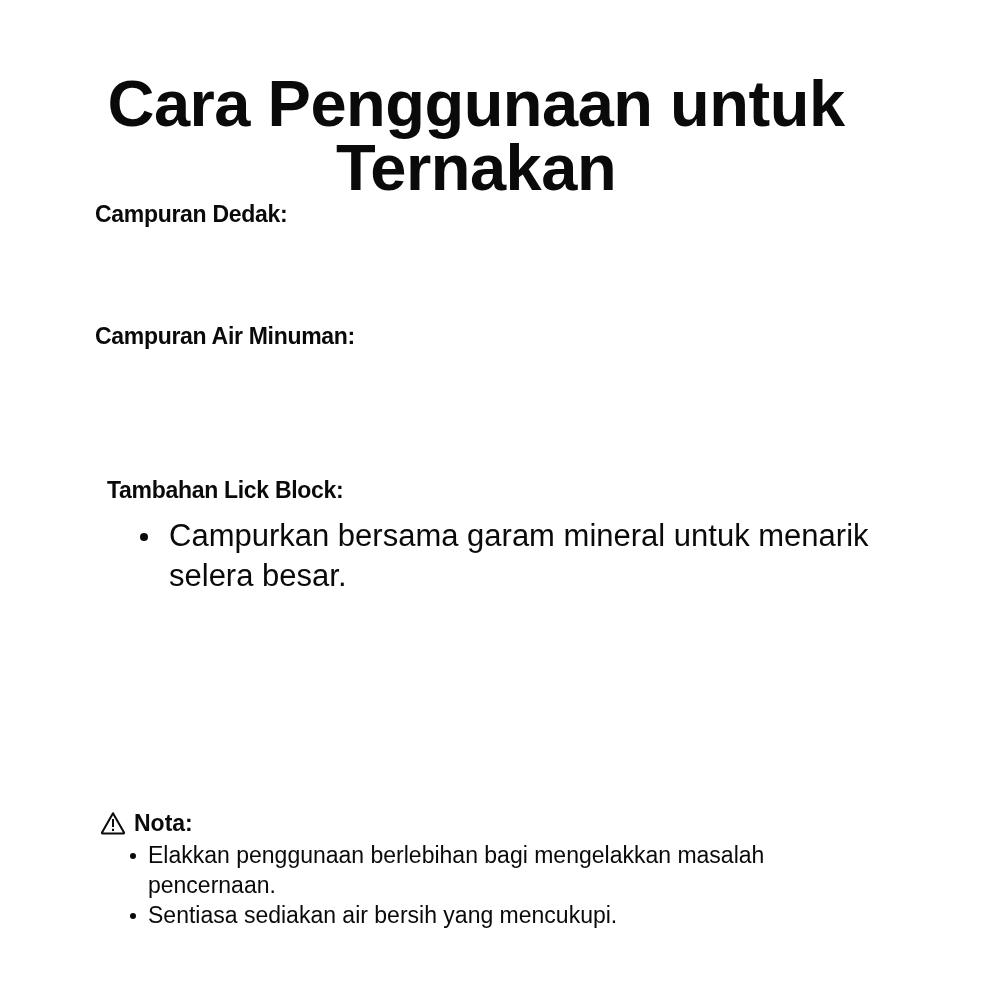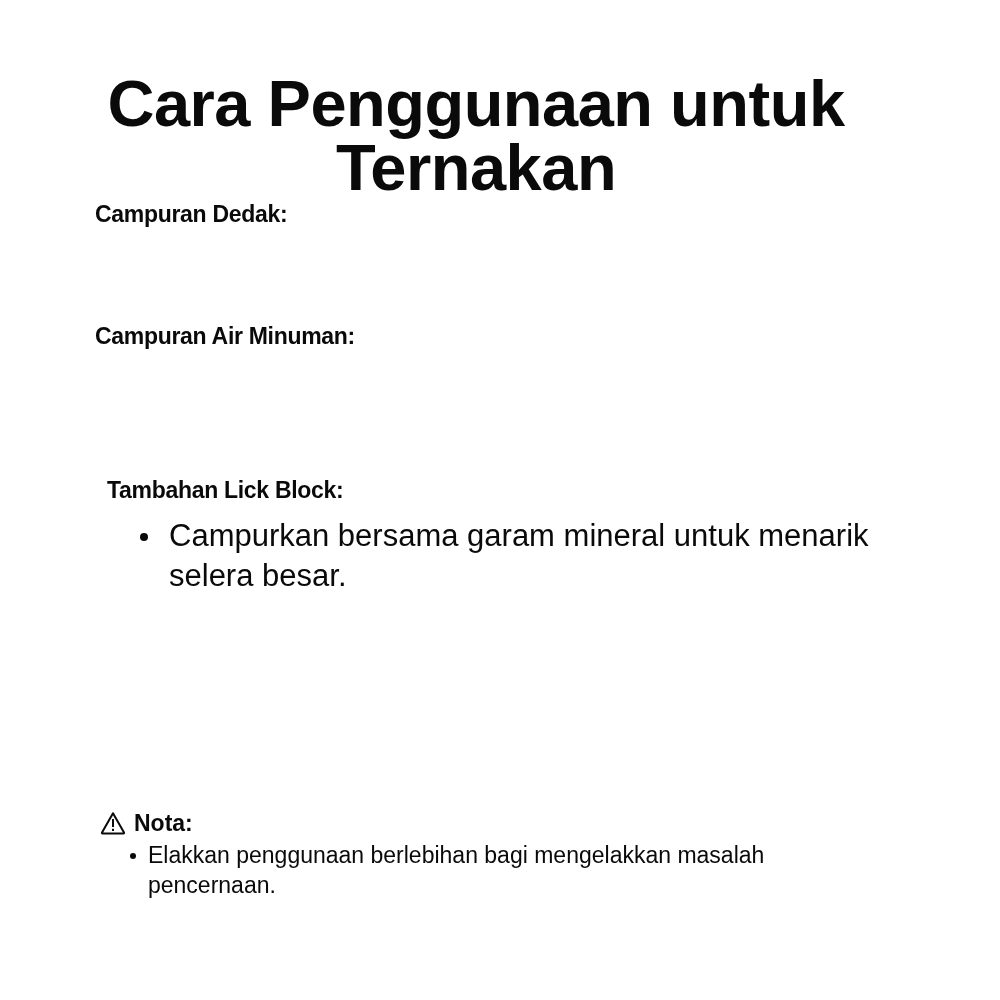--- a/index.html
+++ b/index.html
@@ -133,14 +133,18 @@
       <rect x="12" y="8" width="2" height="8" fill="#0a0a0a"></rect>
       <rect x="12" y="17.8" width="2" height="2.2" fill="#0a0a0a"></rect>
     </svg>
     <span>Nota:</span>
   </div>
   <ul class="note-bullets">
     <li style="width:680px;">
       <span class="dot"></span>
       <span>Elakkan penggunaan berlebihan bagi mengelakkan masalah pencernaan.</span>
     </li>
+    <li>
+      <span class="dot"></span>
+      <span>Sentiasa sediakan air bersih yang mencukupi.</span>
+    </li>
   </ul>
 </div>
 
 </body></html>

